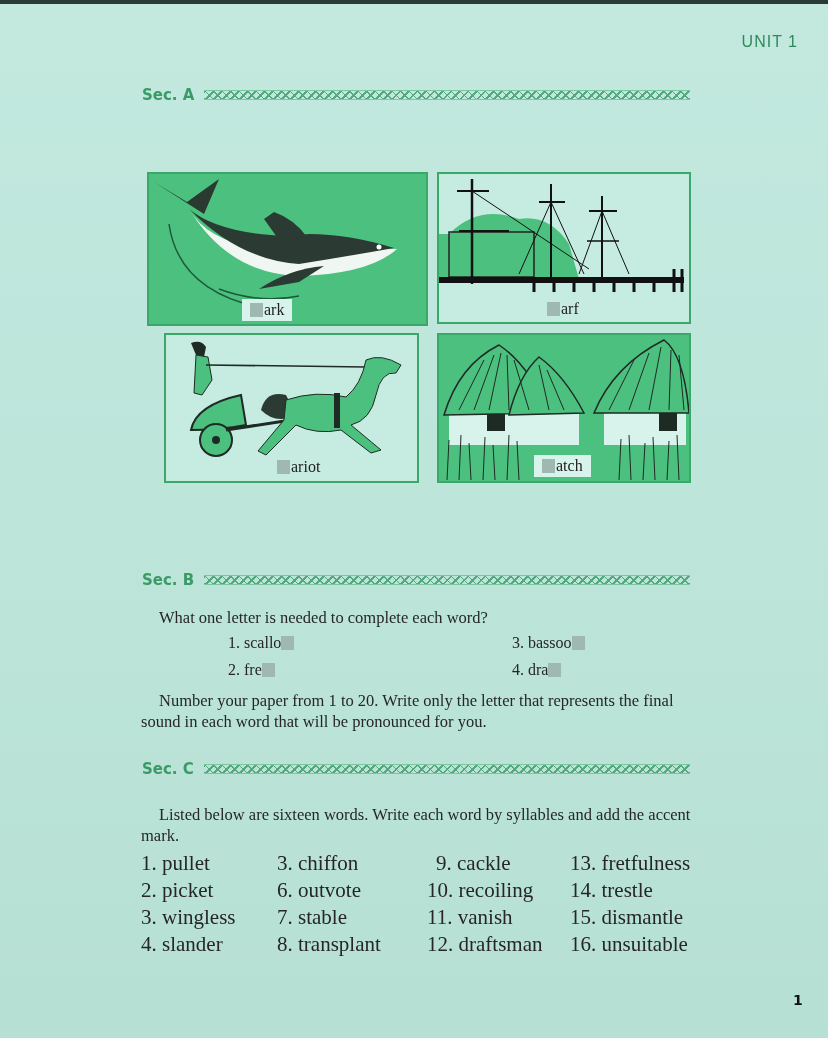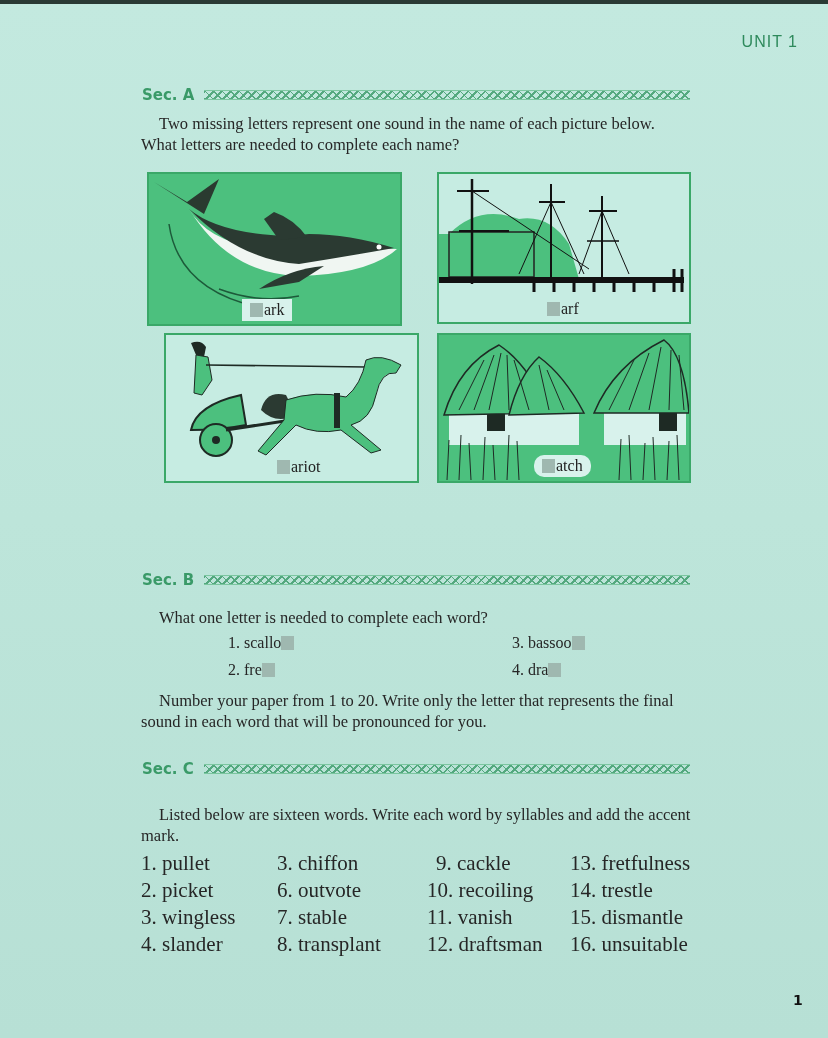--- a/index.html
+++ b/index.html
@@ -24,23 +24,22 @@
 <body>
 
 <div class="page">
   <div class="topedge"></div>
   <div class="unit">UNIT 1</div>
 
   <div class="sec" style="top:86px;">
     <span class="sec-label">Sec. A</span>
     <span class="sec-rule"></span>
   </div>
-  <div class="para" style="top:113px;">Two missing letters represent one sound in the name of each picture below. What letters are needed to complete each name?</div>
 
-  <div class="pic green" style="left:147px;top:172px;width:255px;height:154px;">
+  <div class="pic green" style="left:147px;top:172px;width:281px;height:154px;">
     <svg width="251" height="150" viewBox="0 0 251 150">
       <path d="M20 50 Q30 120 120 135" stroke="#1d5a3a" stroke-width="1.5" fill="none"></path>
       <path d="M70 115 Q110 130 150 122" stroke="#1d5a3a" stroke-width="1.5" fill="none"></path>
       <path d="M5 8 L38 28 L70 5 L55 40 Z" fill="#2a3a30"></path>
       <path d="M40 35 Q60 70 120 75 Q180 72 248 75 Q220 100 150 102 Q80 100 40 35 Z" fill="#f0f6f2"></path>
       <path d="M40 35 Q70 60 140 62 L160 60 Q200 60 245 74 Q200 82 150 90 Q90 86 40 35 Z" fill="#2b3a32"></path>
       <path d="M115 45 L125 38 Q145 45 158 63 L130 66 Z" fill="#2b3a32"></path>
       <path d="M110 115 Q140 95 175 92 L150 108 Z" fill="#2b3a32"></path>
       <circle cx="230" cy="73" r="2.5" fill="#fff"></circle>
     </svg>
@@ -134,21 +133,21 @@
           <line x1="68" y1="145" x2="70" y2="100"></line>
         <line x1="80" y1="145" x2="78" y2="106"></line>
           <line x1="180" y1="145" x2="182" y2="104"></line>
           <line x1="192" y1="145" x2="190" y2="100"></line>
         <line x1="204" y1="145" x2="206" y2="108"></line>
           <line x1="216" y1="145" x2="214" y2="102"></line>
           <line x1="228" y1="145" x2="230" y2="106"></line>
         <line x1="240" y1="145" x2="238" y2="100"></line>
       </g>
     </svg>
-    <div class="lbl" style="left:95px;top:120px;border-radius:10px;">
+    <div class="lbl" style="left:95px;top:120px;">
       <span class="blank"></span><span>atch</span>
     </div>
   </div>
 
 
   <div class="sec" style="top:571px;">
     <span class="sec-label">Sec. B</span>
     <span class="sec-rule"></span>
   </div>
   <div class="para" style="top:607px;">What one letter is needed to complete each word?</div>

